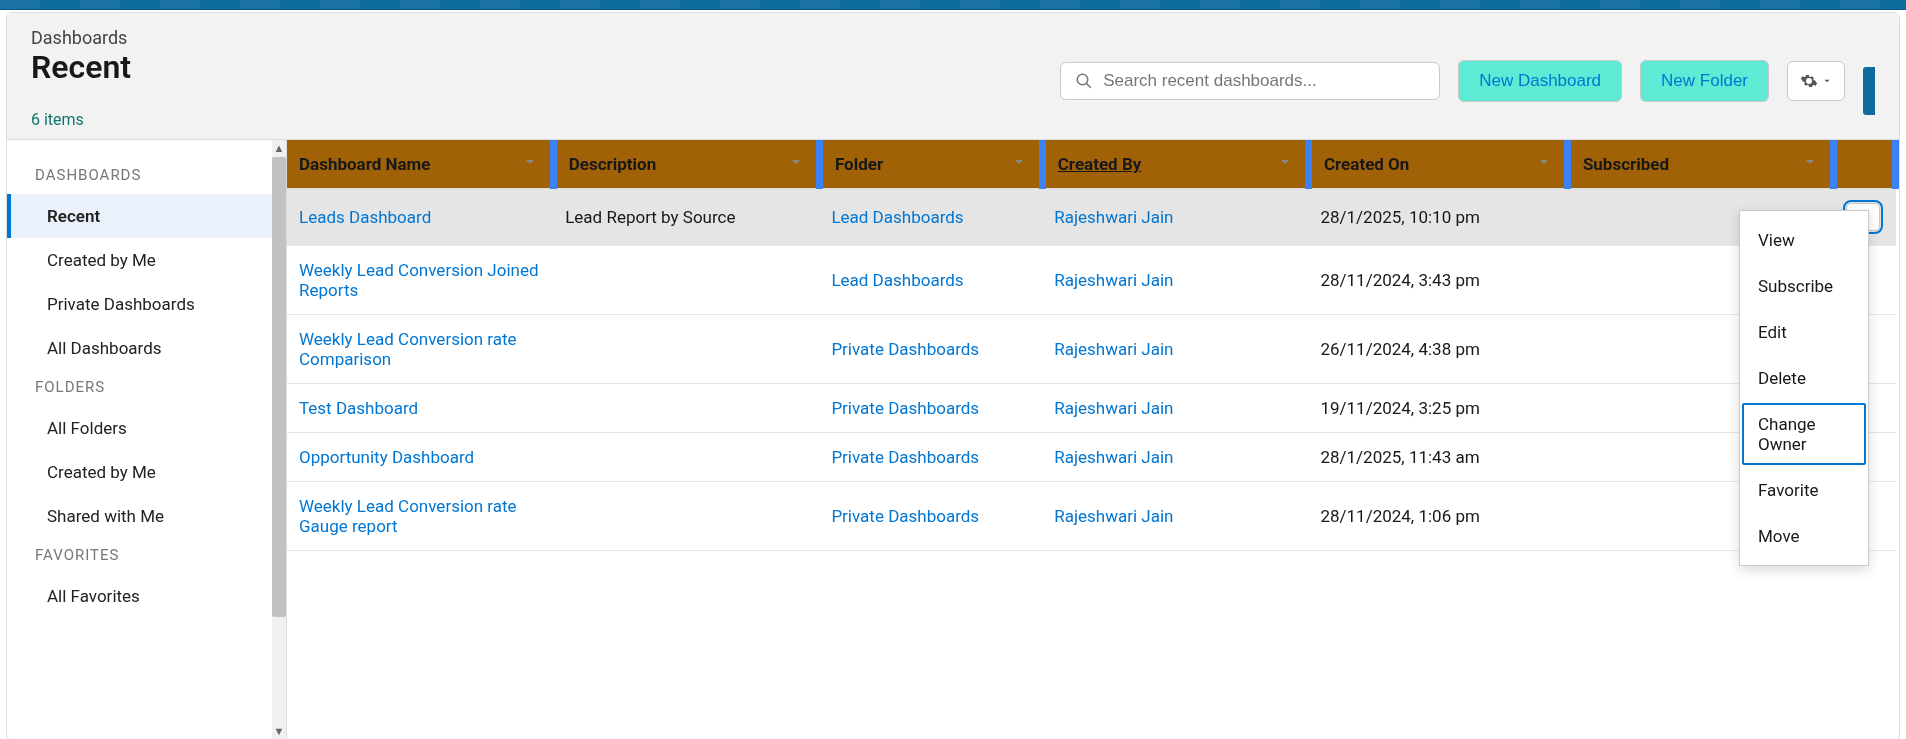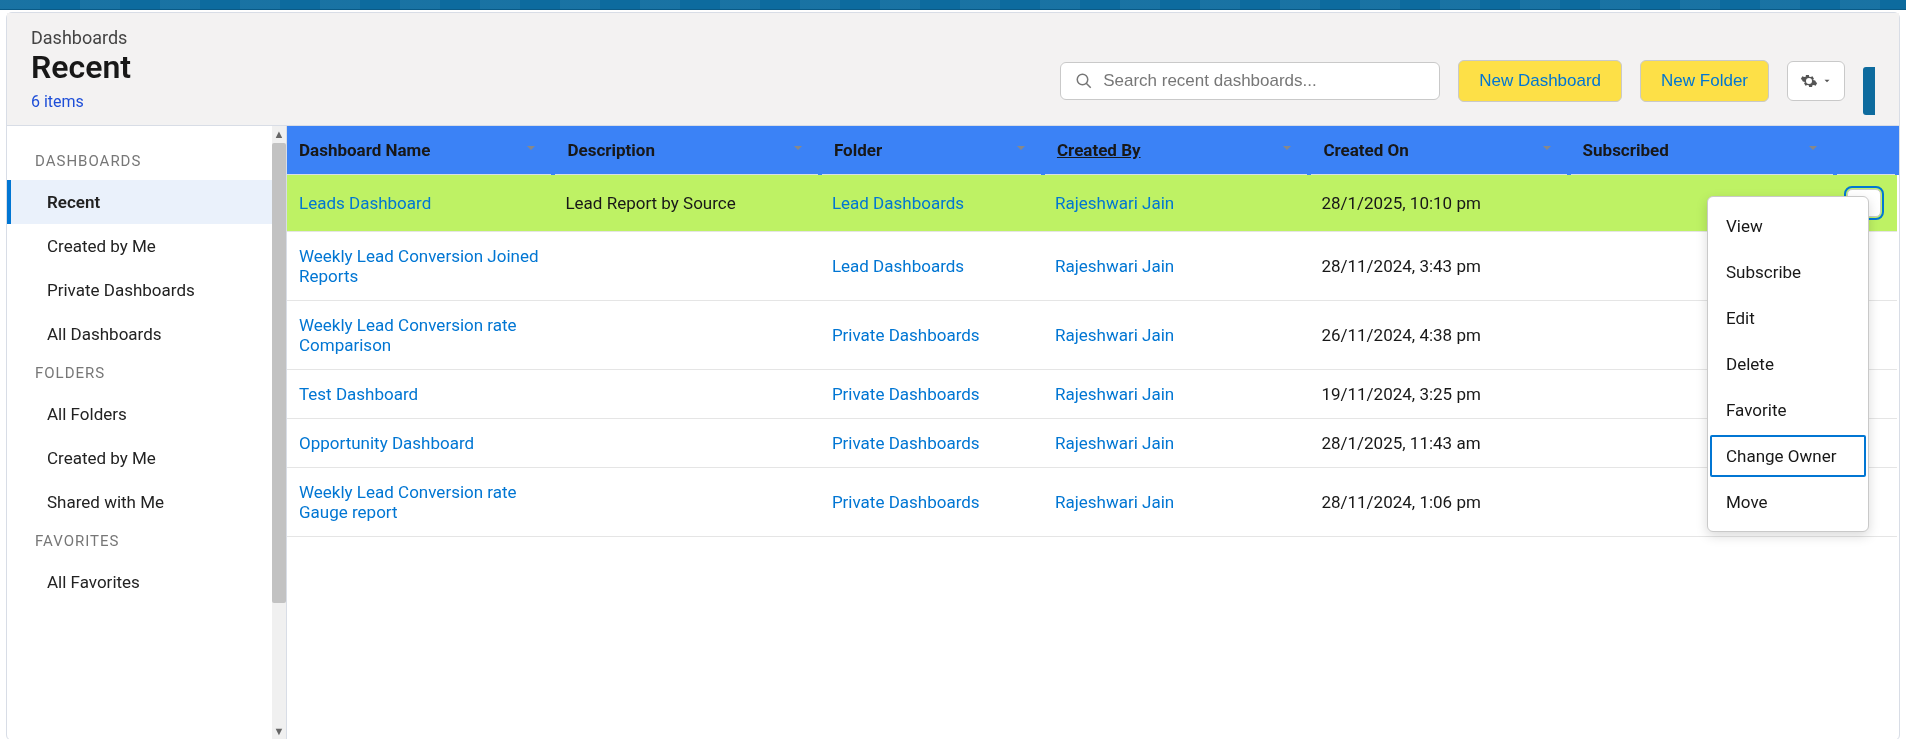--- a/index.html
+++ b/index.html
@@ -37,22 +37,22 @@
   .header-obj {
     font-size: 18px;
     color: #444;
   }
   .header-title {
     font-size: 32px;
     font-weight: 600;
   }
   .header-count {
     font-size: 16px;
-    color: #1d4ed8;
-    margin-top: 6px;
+    color: #0f766e;
+    margin-top: 24px;
   }
   .header-controls {
     display: flex;
     gap: 18px;
     align-items: center;
     margin-top: 20px;
     padding-left: 27px;
   }
   .search-box {
     display: flex;
@@ -67,21 +67,21 @@
   .search-box input {
     border: none;
     outline: none;
     font-size: 17px;
     width: 100%;
     color: #444;
   }
   .search-box input::placeholder { color: #777; }
   .btn {
     border: 1px solid #c9c9c9;
-    background: #fde047;
+    background: #5eead4;
     color: #0176d3;
     font-size: 17px;
     padding: 10px 20px;
     border-radius: 6px;
     cursor: pointer;
   }
   .icon-btn {
     border: 1px solid #c9c9c9;
     background: #fff;
     border-radius: 6px;
@@ -151,44 +151,44 @@
     flex: 1;
     position: relative;
     overflow: hidden;
   }
   table {
     width: 100%;
     border-collapse: collapse;
     table-layout: fixed;
   }
   thead th {
-    background: #3b82f6;
+    background: #a16207;
     font-size: 17px;
     font-weight: 700;
     text-align: left;
     padding: 14px 12px;
-    border-right: 4px solid #3b82f6;
+    border-right: 7px solid #3b82f6;
     border-bottom: 1px solid #d8dde6;
     position: relative;
   }
   thead th .chev {
     position: absolute;
     right: 12px;
     top: 50%;
     transform: translateY(-50%);
     color: #888;
   }
   tbody td {
     padding: 14px 12px;
     font-size: 17px;
     border-bottom: 1px solid #e5e5e5;
     vertical-align: middle;
   }
   tbody tr.selected td {
-    background: #bef264;
+    background: #e5e5e5;
   }
   .link { color: #0176d3; cursor: pointer; }
   .row-action {
     border: 1px solid #c9c9c9;
     background: #fff;
     border-radius: 5px;
     width: 34px;
     height: 28px;
     display: inline-flex;
     align-items: center;
@@ -196,24 +196,24 @@
     cursor: pointer;
   }
   .row-action.highlight {
     outline: 2px solid #0176d3;
     outline-offset: 1px;
   }
   .context-menu {
     position: absolute;
     right: 30px;
     top: 70px;
-    width: 162px;
-    background: #fff;
-    border: 1px solid #c9c9c9;
-    border-radius: 6px;
+    width: 130px;
+    background: #fff;
+    border: 1px solid #c9c9c9;
+    border-radius: 0;
     box-shadow: 0 4px 12px rgba(0,0,0,0.15);
     padding: 6px 0;
     z-index: 10;
   }
   .menu-item {
     padding: 13px 18px;
     font-size: 17px;
     cursor: pointer;
   }
   .menu-item.highlight {
@@ -364,21 +364,21 @@
               <td></td>
             </tr>
           </tbody>
       </table>
 
       <div class="context-menu" id="context-menu">
           <div class="menu-item">View</div>
           <div class="menu-item">Subscribe</div>
           <div class="menu-item">Edit</div>
           <div class="menu-item">Delete</div>
+          <div class="menu-item highlight">Change Owner</div>
           <div class="menu-item">Favorite</div>
-          <div class="menu-item highlight">Change Owner</div>
           <div class="menu-item">Move</div>
         </div>
     </div>
 
   </div>
 
 </div>
 
 </body></html>

